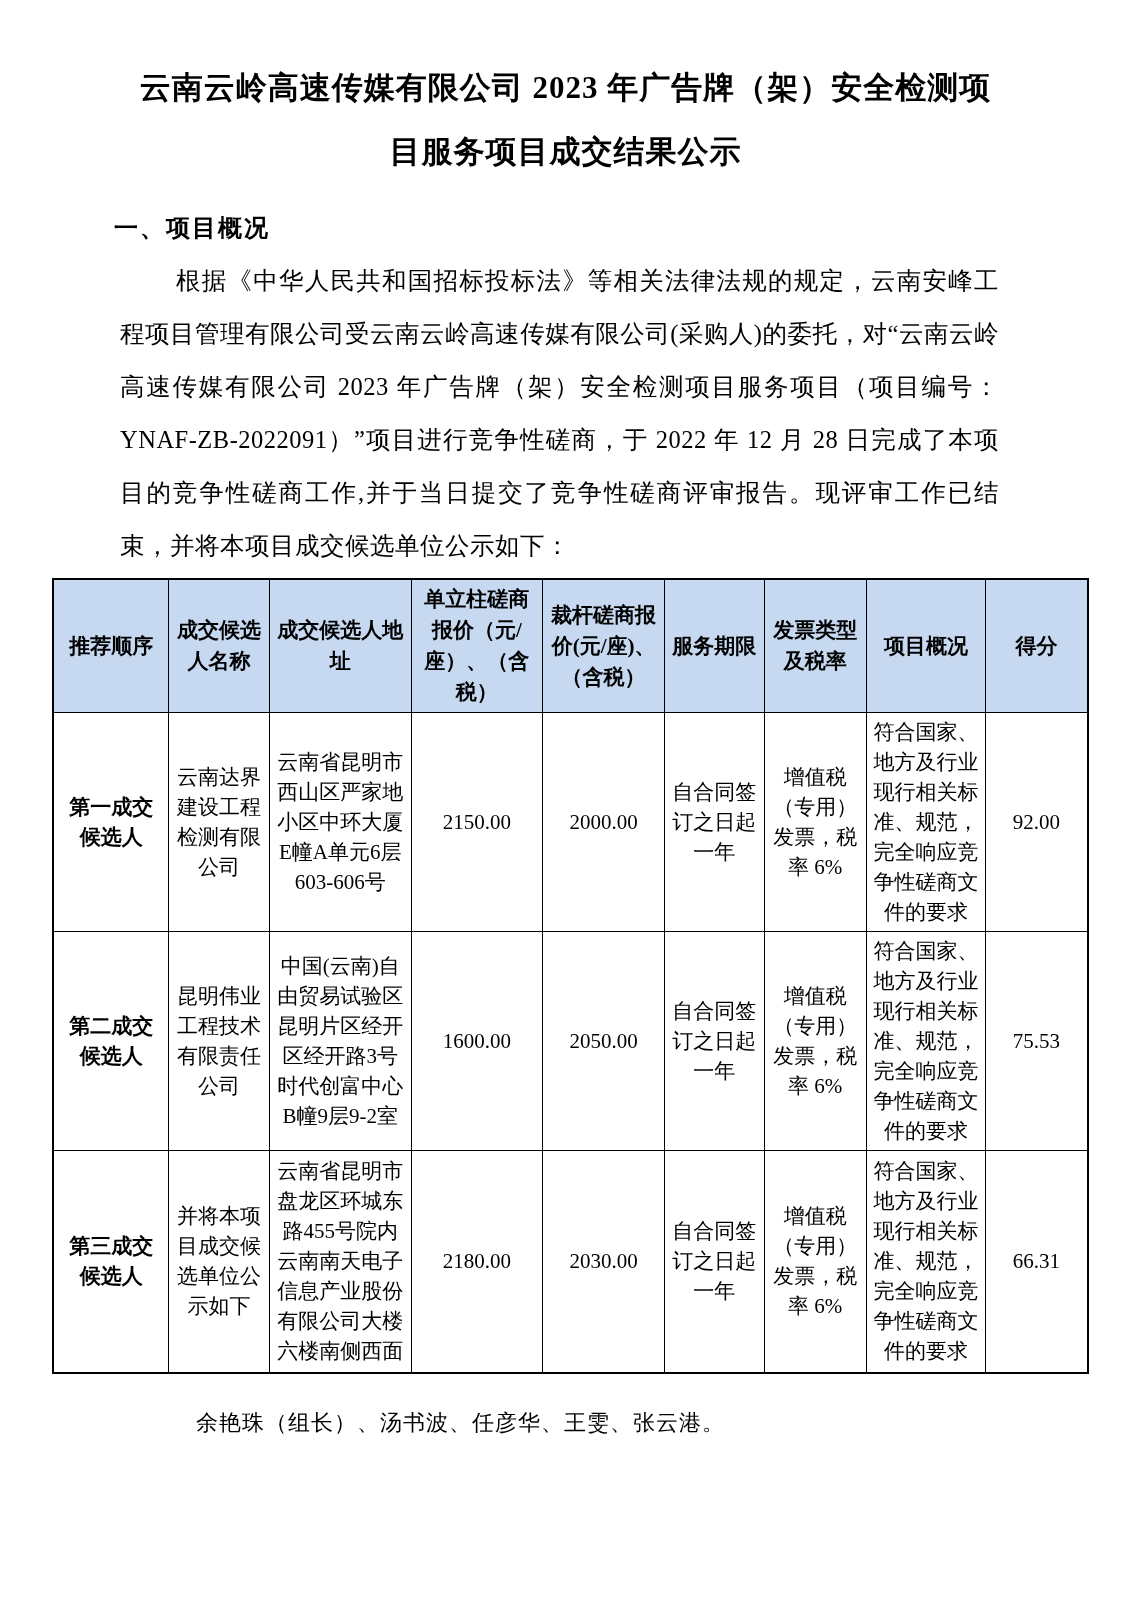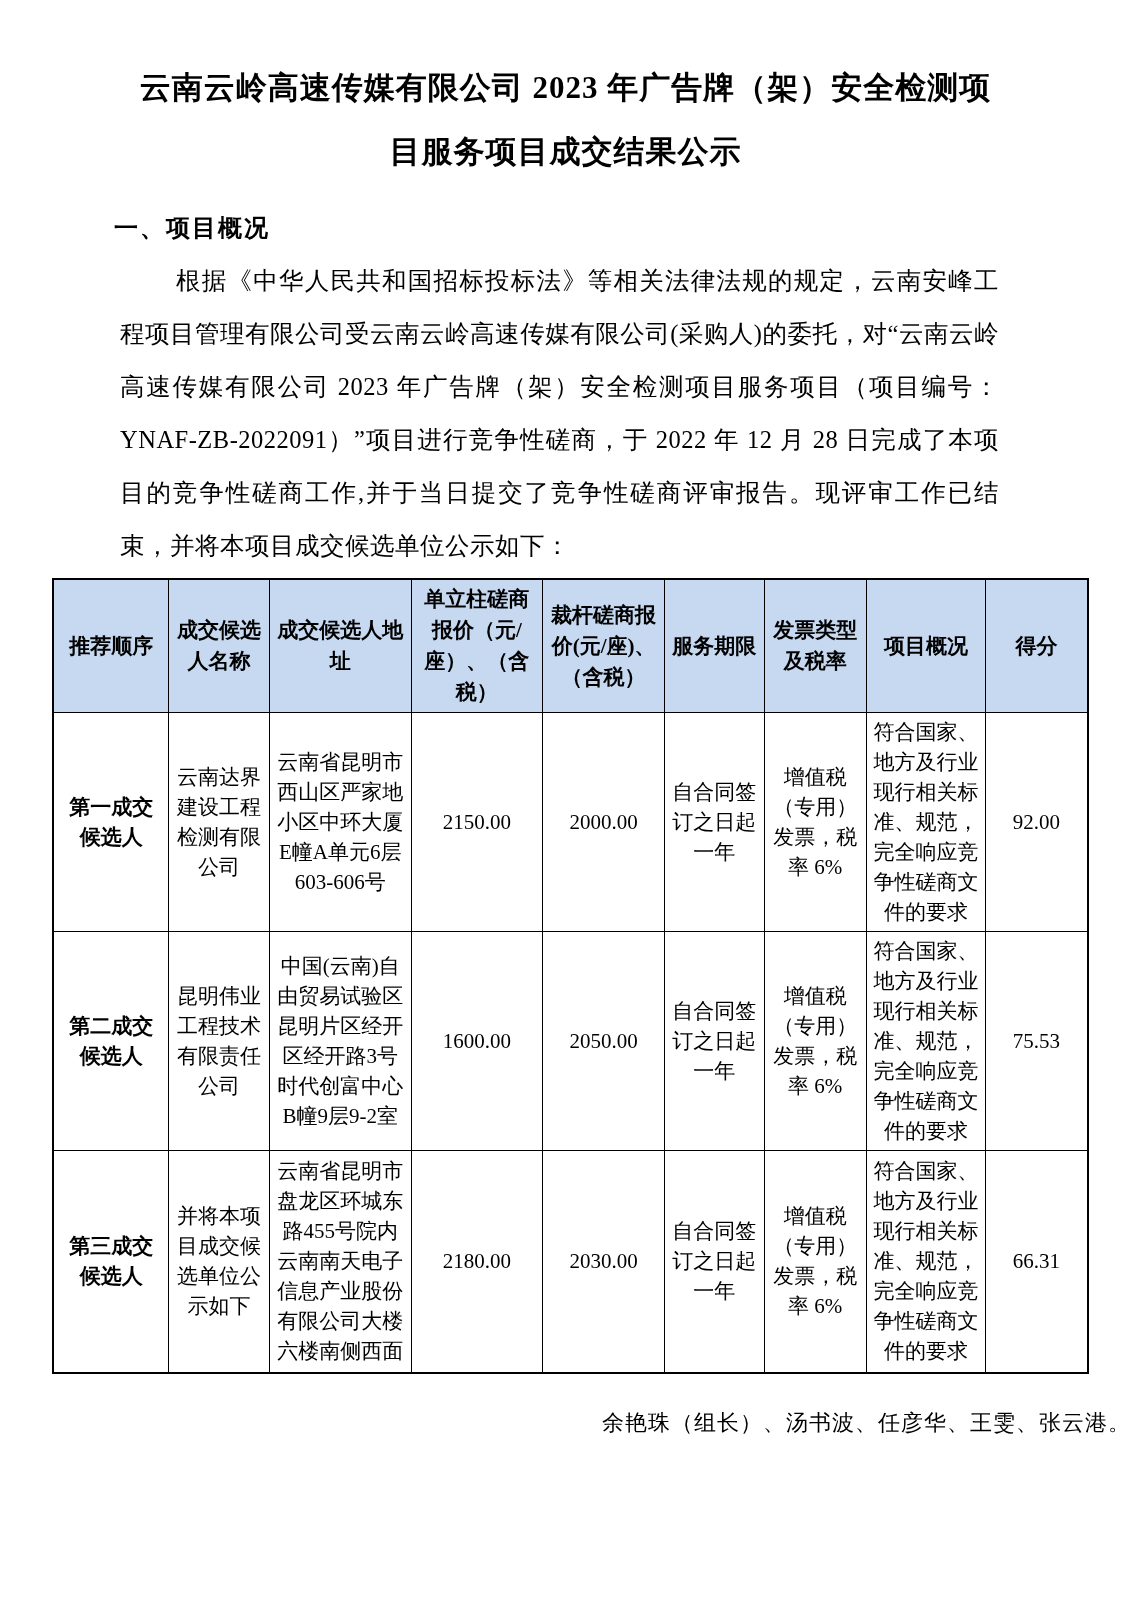--- a/index.html
+++ b/index.html
@@ -74,21 +74,20 @@
   .sec2-heading {
     margin: 24px 0 0 145px;
     font-size: 25px;
     font-weight: bold;
     letter-spacing: 1px;
   }
   .sec2-members {
     margin: 34px 0 0 196px;
     font-size: 22px;
     letter-spacing: 1px;
-    text-align: right;
   }
 </style>
 </head>
 <body>
 
 <div class="page">
 
   <div class="doc-title">云南云岭高速传媒有限公司 2023 年广告牌（架）安全检测项目服务项目成交结果公示</div>
 
   <div class="sec1-heading">一、项目概况</div>

